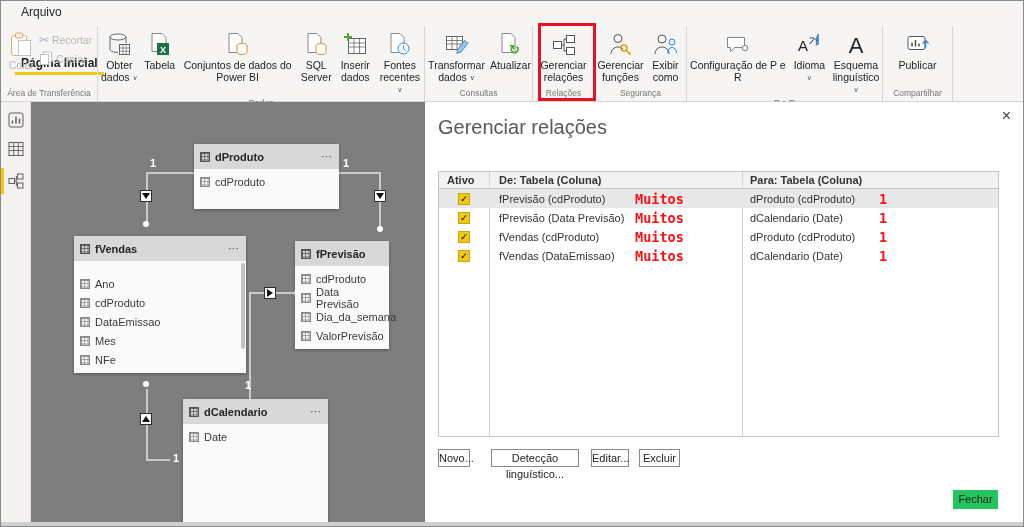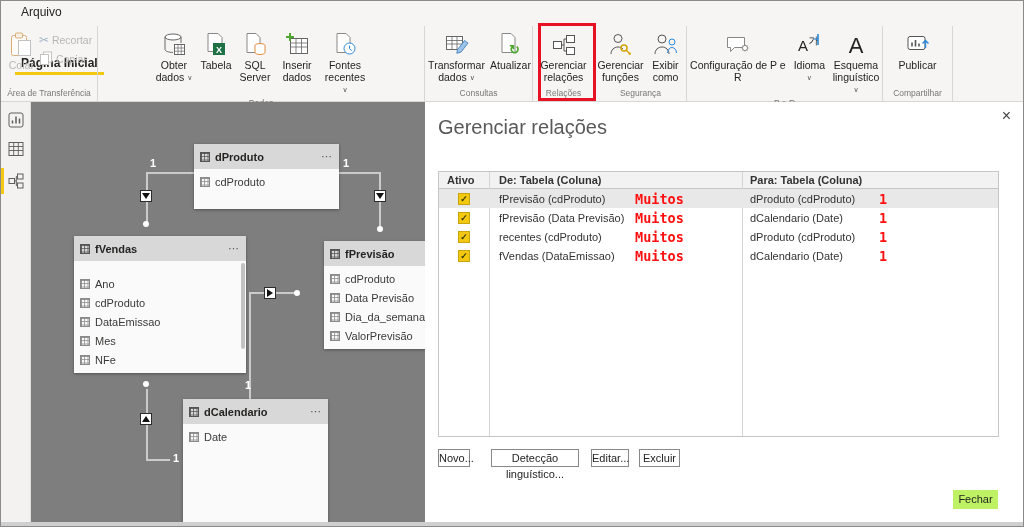--- a/index.html
+++ b/index.html
@@ -76,21 +76,21 @@
   .cbox { width:12px; height:12px; background:#F2C811; border:1px solid #c9a50b;
           font-size:9px; color:#3b3a00; text-align:center; line-height:11px; font-weight:bold; }
   .fromtxt { width:253px; padding-left:10px; font-size:11px; color:#333; }
   .totxt { width:256px; padding-left:8px; font-size:11px; color:#333; }
   .note { position:absolute; font-family:"DejaVu Sans Mono", monospace; font-weight:bold;
           color:#FF1010; font-size:13.5px; top:2px; }
   .note-from { left:196px; }
   .note-to { left:440px; }
   .actbtn { position:absolute; top:347px; height:18px; border:1px solid #8a8886; background:#fff;
             font-size:11px; color:#252423; text-align:center; line-height:16px; cursor:default; }
-  .fechar { position:absolute; left:528px; top:388px; width:45px; height:19px; background:#bef264;
+  .fechar { position:absolute; left:528px; top:388px; width:45px; height:19px; background:#22c55e;
             font-size:11px; color:#252423; text-align:center; line-height:19px; cursor:default; }
 
   .bottomstrip { position:absolute; left:0; bottom:0; width:1022px; height:4px; background:#cfcfcf; }
 </style>
 </head>
 <body>
 
 <div class="ribbon">
   <div class="tabs">
     <div class="tab">Arquivo</div>
@@ -146,20 +146,30 @@
         </div>
         <div class="bigbtn" style="width:36px">
           <span class="icn">
             <svg width="24" height="26" viewBox="0 0 24 26">
                 <path d="M4 1.5h10l4 4v14H4z" fill="#fff" stroke="#8a8886"></path>
                 <rect x="9" y="11" width="12" height="12" fill="#1e7145"></rect>
                 <text x="15" y="20.5" font-size="9" font-weight="bold" fill="#fff" text-anchor="middle">X</text>
               </svg>
           </span>
           <span class="blbl">Tabela</span>
+        </div>
+        <div class="bigbtn" style="width:128px">
+          <span class="icn">
+            <svg width="25" height="26" viewBox="0 0 25 26">
+                <path d="M4 1.5h9l4 4v15H4z" fill="#fff" stroke="#8a8886"></path>
+                <ellipse cx="17" cy="13.5" rx="5" ry="2" fill="#fff" stroke="#e08c3c"></ellipse>
+                <path d="M12 13.5v7c0 1.1 2.2 2 5 2s5-.9 5-2v-7" fill="#fff" stroke="#e08c3c"></path>
+              </svg>
+          </span>
+          <span class="blbl">Conjuntos de dados do Power BI</span>
         </div>
         <div class="bigbtn" style="width:40px">
           <span class="icn">
             <svg width="25" height="26" viewBox="0 0 25 26">
                 <path d="M4 1.5h9l4 4v15H4z" fill="#fff" stroke="#8a8886"></path>
                 <ellipse cx="17" cy="13.5" rx="5" ry="2" fill="#fff" stroke="#e08c3c"></ellipse>
                 <path d="M12 13.5v7c0 1.1 2.2 2 5 2s5-.9 5-2v-7" fill="#fff" stroke="#e08c3c"></path>
               </svg>
           </span>
           <span class="blbl">SQL Server</span>
@@ -412,21 +422,21 @@
             <span class="ftxt">Mes</span>
           </div>
         <div class="fld">
             <span class="tico"></span>
             <span class="ftxt">NFe</span>
           </div>
         <div class="scrollbar"></div>
       </div>
     </div>
 
-    <div class="card" style="left:293px;top:139px;width:110px">
+    <div class="card" style="left:264px;top:139px;width:94px">
       <div class="card-h">
         <span class="tico dark"></span>
         <span class="cname">fPrevisão</span>
       </div>
       <div style="padding:3px 0 4px">
         <div class="fld">
             <span class="tico"></span>
             <span class="ftxt">cdProduto</span>
           </div>
         <div class="fld">
@@ -488,21 +498,21 @@
           </div>
         <div class="fromtxt">fPrevisão (Data Previsão)</div>
         <div class="totxt">dCalendario (Date)</div>
         <span class="note note-from">Muitos</span>
         <span class="note note-to">1</span>
       </div>
       <div class="trow">
         <div class="cbwrap">
             <span class="cbox">✓</span>
           </div>
-        <div class="fromtxt">recentes (cdProduto)</div>
+        <div class="fromtxt">fVendas (cdProduto)</div>
         <div class="totxt">dProduto (cdProduto)</div>
         <span class="note note-from">Muitos</span>
         <span class="note note-to">1</span>
       </div>
       <div class="trow">
         <div class="cbwrap">
             <span class="cbox">✓</span>
           </div>
         <div class="fromtxt">fVendas (DataEmissao)</div>
         <div class="totxt">dCalendario (Date)</div>

